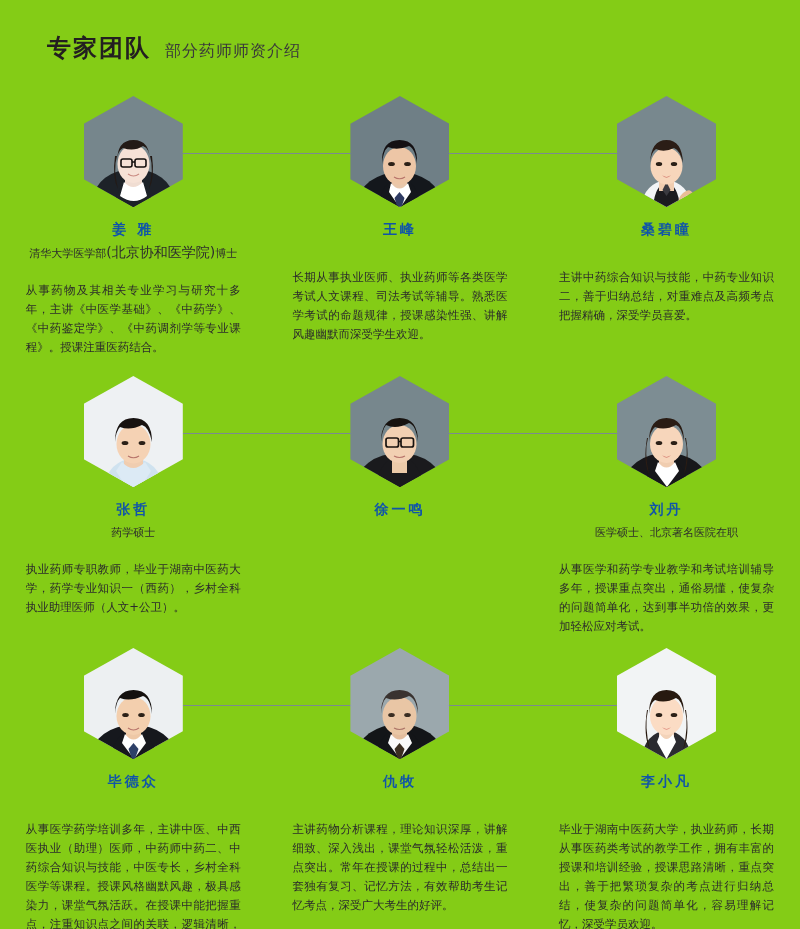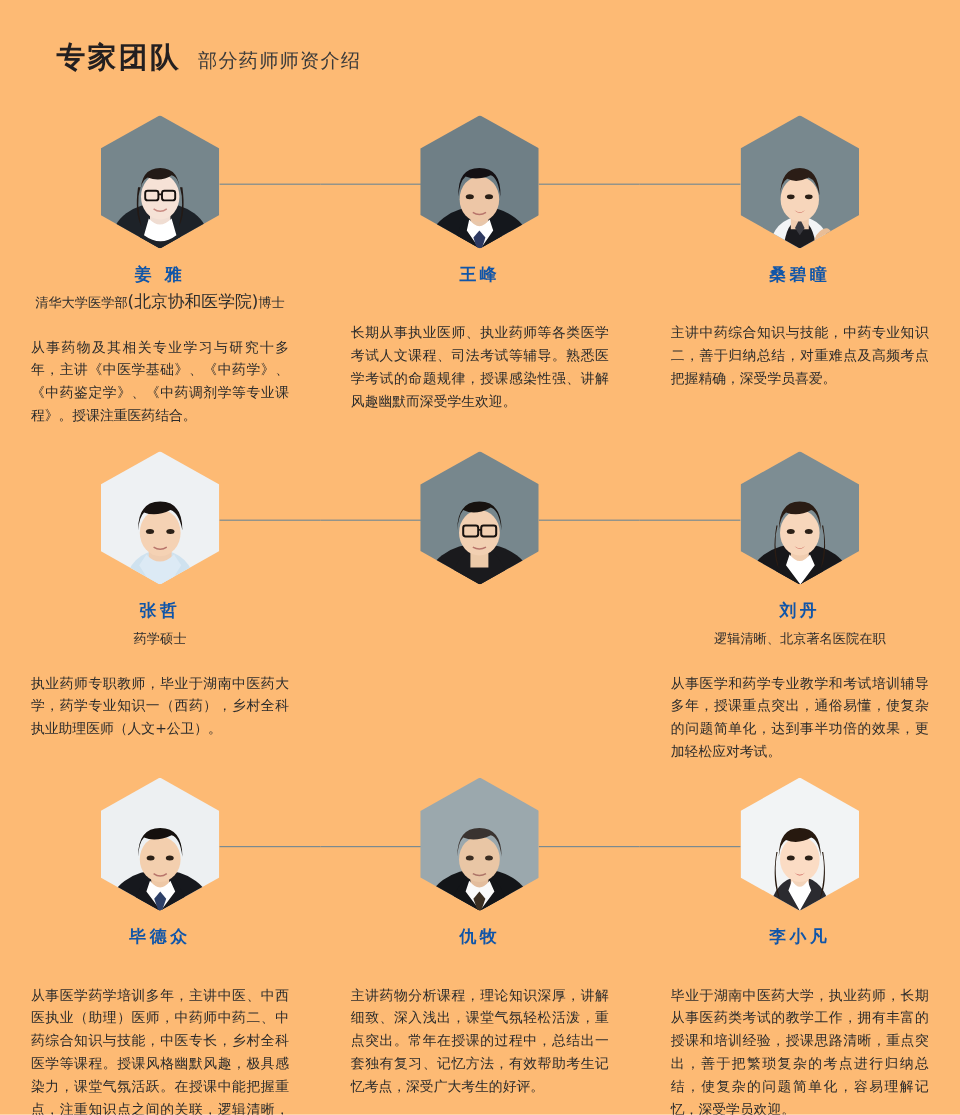--- a/index.html
+++ b/index.html
@@ -2,21 +2,21 @@
 <html><head>
 <meta charset="utf-8">
 <style>
   * { box-sizing: border-box; margin: 0; padding: 0; }
   html, body {
     width: 800px; height: 929px;
     background: #ffffff;
     font-family: "Liberation Sans", "DejaVu Sans", sans-serif;
     overflow: hidden;
   }
-  .page { position: relative; width: 800px; height: 929px; background:#fdba74; }
+  .page { position: relative; width: 800px; height: 929px; background:#84cc16; }
 
   
   .header { position:absolute; left:47px; top:32px; display:flex; align-items:baseline; }
   .header-title {
     font-size: 24px; font-weight: 700; color:#231f20;
     letter-spacing: 2px;
     font-family: "DejaVu Sans", "Liberation Sans", sans-serif;
   }
   .header-sub {
     font-size: 16px; color:#3a3a3a; margin-left:14px; letter-spacing:1px;
@@ -196,20 +196,21 @@
               <path d="M42 83 h15 v14 h-15 z" fill="#eccaa9"></path>
               <ellipse cx="49.5" cy="68" rx="17" ry="19" fill="#f2d0b2"></ellipse>
               <path d="M31 66 q0 -24 18.5 -24 q18.5 0 18.5 24 q-2 -17 -9 -19 q-13 7 -23 2 q-4 5 -5 17 z" fill="#17120f"></path>
               <rect x="36" y="62" width="12.5" height="9" rx="2" fill="none" stroke="#18120f" stroke-width="1.7"></rect>
               <rect x="51" y="62" width="12.5" height="9" rx="2" fill="none" stroke="#18120f" stroke-width="1.7"></rect>
               <line x1="48.5" y1="65.5" x2="51" y2="65.5" stroke="#18120f" stroke-width="1.5"></line>
               <path d="M44 80 q5.5 3 11 0" stroke="#b8756b" stroke-width="1.2" fill="none"></path>
             </svg>
           </div>
         </div>
+        <div class="name">徐一鸣</div>
       </div>
 
       <div class="col">
         <div class="hexwrap">
           <div class="hexline left"></div>
           <div class="hex">
             <svg class="photo" viewBox="0 0 99 111" preserveAspectRatio="xMidYMid slice">
               <rect width="99" height="111" fill="#7d8d93"></rect>
               <ellipse cx="49.5" cy="108" rx="42" ry="31" fill="#17171a"></ellipse>
               <path d="M27 111 q5 -27 22.5 -29 q17.5 2 22.5 29 z" fill="#17171a"></path>
@@ -219,21 +220,21 @@
               <path d="M32 66 q0 -24 17.5 -24 q17.5 0 17.5 24 q-2 -15 -8 -17 q-11 6 -21 2 q-5 4 -6 15 z" fill="#2a1c14"></path>
               <path d="M30 62 q-4 24 2 36 q-5 -22 -1 -36 z" fill="#2a1c14"></path>
               <path d="M69 62 q4 24 -2 36 q5 -22 1 -36 z" fill="#2a1c14"></path>
               <ellipse cx="42" cy="67" rx="3.3" ry="2.1" fill="#2b2017"></ellipse>
               <ellipse cx="57" cy="67" rx="3.3" ry="2.1" fill="#2b2017"></ellipse>
               <path d="M45 79 q4.5 4 9 0 q-4.5 5 -9 0 z" fill="#c4544e"></path>
             </svg>
           </div>
         </div>
         <div class="name">刘丹</div>
-        <div class="subtitle">逻辑清晰、北京著名医院在职</div>
+        <div class="subtitle">医学硕士、北京著名医院在职</div>
         <div class="blurb blurb-pad">从事医学和药学专业教学和考试培训辅导多年，授课重点突出，通俗易懂，使复杂的问题简单化，达到事半功倍的效果，更加轻松应对考试。</div>
       </div>
     </div>
   </div>
 
   <div class="row row-3">
     <div class="cols">
       <div class="col">
         <div class="hexwrap">
           <div class="hexline right"></div>

